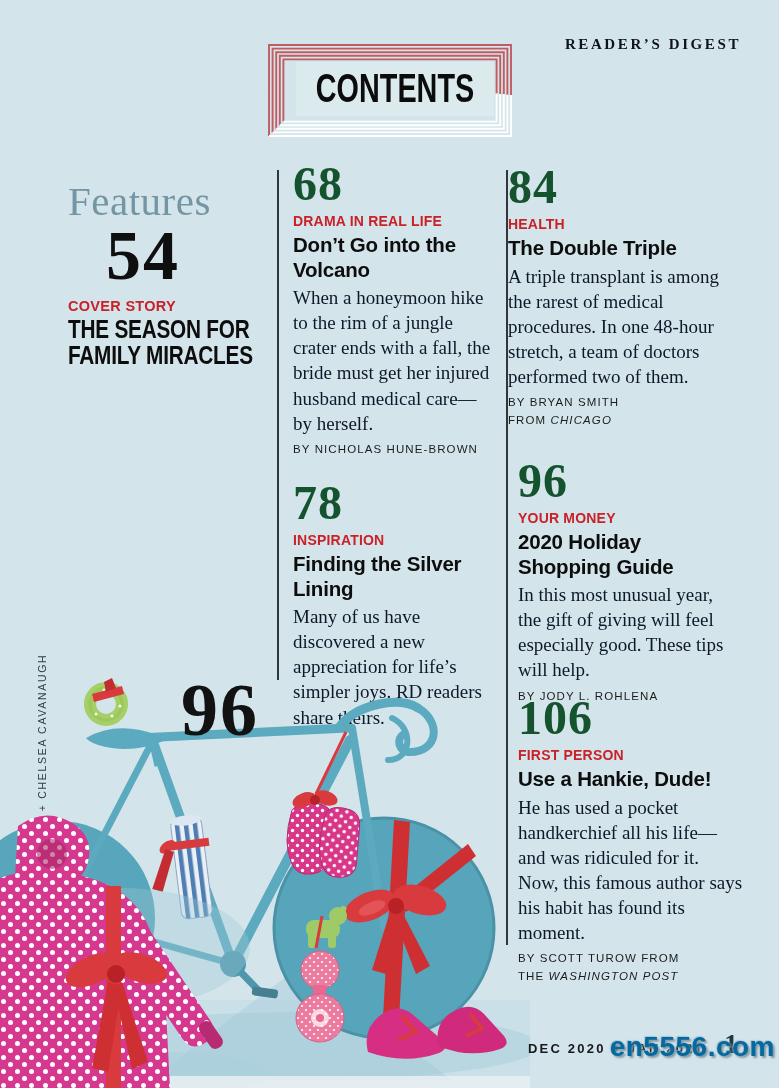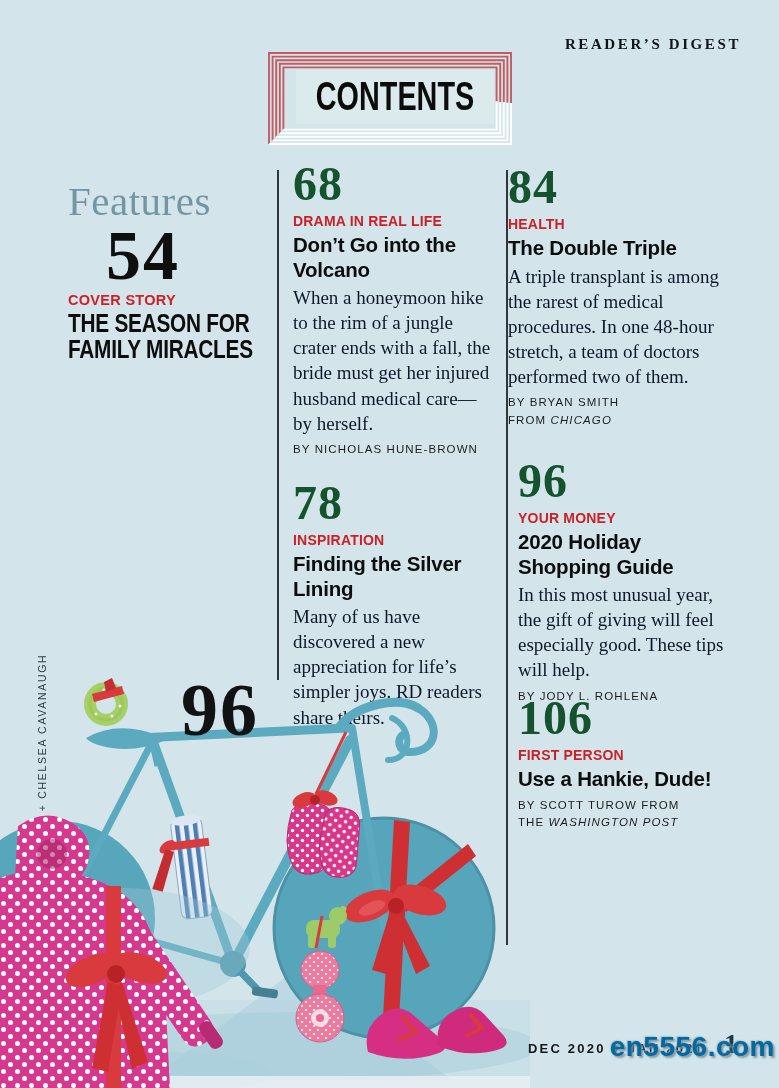--- a/index.html
+++ b/index.html
@@ -6,38 +6,38 @@
   .page {
     position:relative; width:779px; height:1088px; overflow:hidden;
     background:#d3e5eb; font-family:"Liberation Serif", serif; color:#141414;
   }
   .masthead {
     position:absolute; top:36px; right:38px;
     font-family:"Liberation Serif", serif; font-weight:700; font-size:15px;
     letter-spacing:2.6px; color:#101418;
   }
   
-  .contents-box { position:absolute; left:268px; top:52px; width:244px; height:93px; }
+  .contents-box { position:absolute; left:268px; top:44px; width:244px; height:93px; }
   .contents-frame { position:absolute; left:0; top:0; }
   .contents-panel {
     position:absolute; left:28px; top:18px; width:198px; height:54px;
     background:#dbeaed; display:flex; align-items:center; justify-content:center;
   }
   .contents-title {
     font-family:"Liberation Sans", sans-serif; font-weight:700; font-size:36px;
     color:#0c0c0c; transform:scaleX(.8) scaleY(1.12); letter-spacing:0;
     white-space:nowrap;
   }
   
   .col-left { position:absolute; left:68px; top:181px; width:208px; }
   .features-label { font-size:41px; line-height:1; color:#7495a4; letter-spacing:.5px; }
   .cover-number { font-size:70px; line-height:.92; font-weight:700; letter-spacing:2px; color:#0f0f0f; margin-top:2px;margin-left:38px; }
   .category {
     font-family:"Liberation Sans", sans-serif; font-weight:700; font-size:14.5px;
-    color:#c92127; letter-spacing:.3px; margin-top:4px;
+    color:#c92127; letter-spacing:.3px; margin-top:10px;
   }
   .cover-title {
     font-family:"Liberation Sans", sans-serif; font-weight:700; font-size:26px;
     line-height:.98; letter-spacing:-.3px; color:#0d0d0d; width:256px;
     transform:scaleX(.8); transform-origin:0 0; margin-top:3px;
   }
   .cover-desc { font-size:19.5px; line-height:1.27; margin-top:9px; color:#171717; }
   .rule { position:absolute; width:1.5px; background:#30373b; }
   .rule-left  { left:277px; top:170px; height:510px; }
   .rule-right { left:506px; top:170px; height:775px; }
@@ -156,20 +156,21 @@
     <div class="art-category">YOUR MONEY</div>
     <div class="art-title">2020 Holiday Shopping Guide</div>
     <div class="art-desc">In this most unusual year, the gift of giving will feel especially good. These tips will help.</div>
     <div class="byline">BY JODY L. ROHLENA</div>
   </div>
 
   <div class="article a106">
     <div class="art-number">106</div>
     <div class="art-category">FIRST PERSON</div>
     <div class="art-title">Use a Hankie, Dude!</div>
+    <div class="art-desc">He has used a pocket handkerchief all his life—and was ridiculed for it. Now, this famous author says his habit has found its moment.</div>
     <div class="byline"><span>BY SCOTT TUROW FROM</span><br>
       <span>THE </span><span class="it">WASHINGTON POST</span>
     </div>
   </div>
 
   <div class="photo-credit">TED + CHELSEA CAVANAUGH</div>
 
   <svg class="photo-illustration" width="530" height="440" viewBox="0 0 530 440">
     <defs>
       <pattern id="dotsBig" width="14" height="14" patternUnits="userSpaceOnUse">

